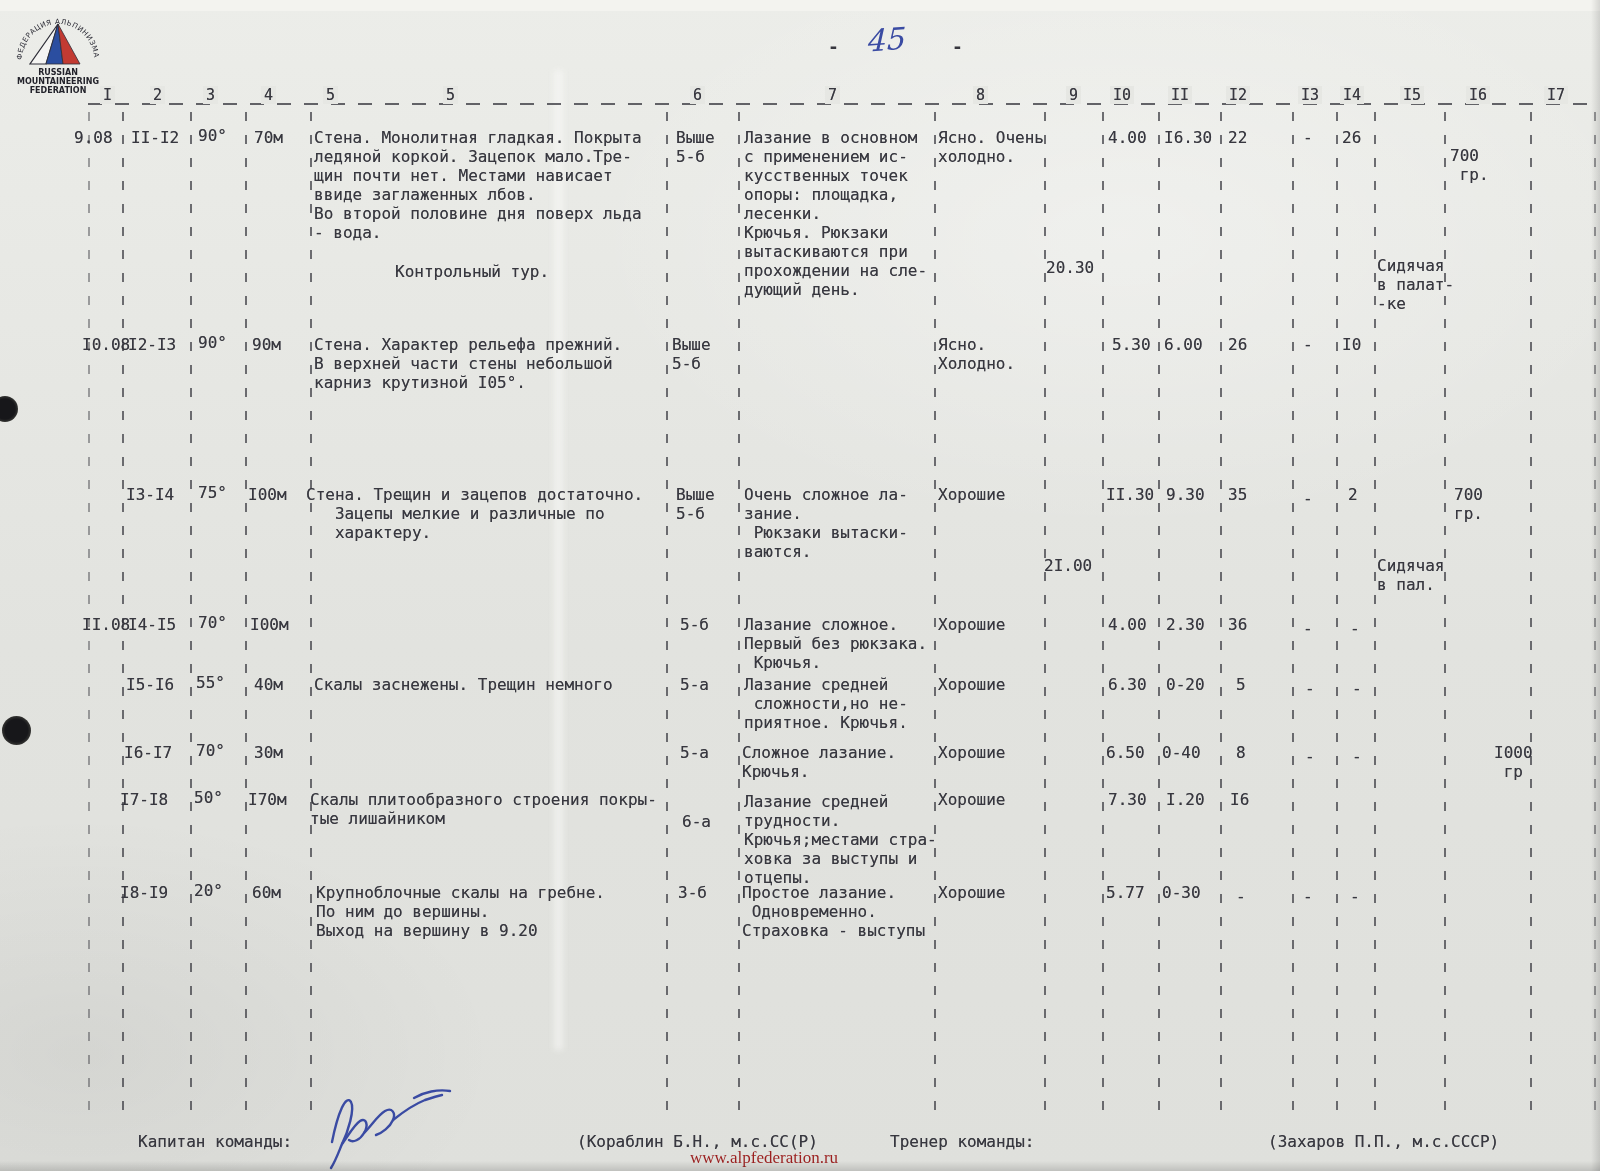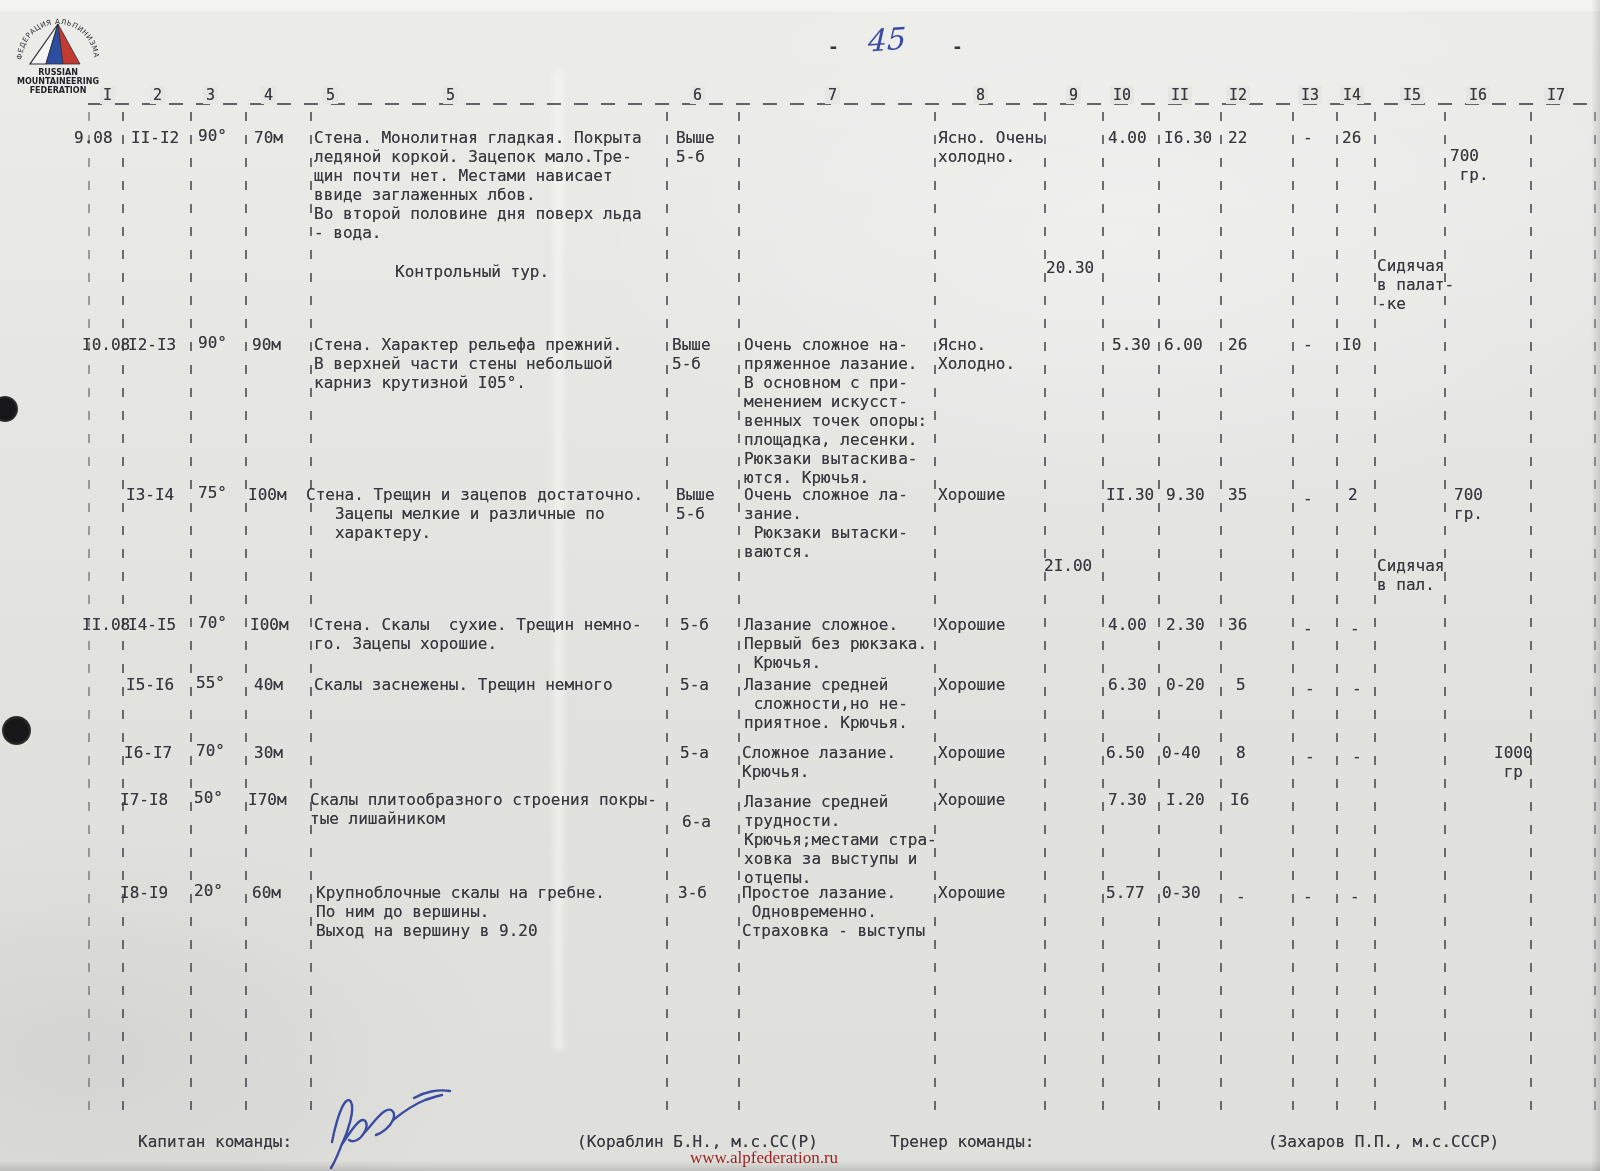--- a/index.html
+++ b/index.html
@@ -114,20 +114,29 @@
   <div class="tw" style="left:254px;top:128px">70м</div>
   <div class="tw" style="left:314px;top:128px">Стена. Монолитная гладкая. Покрыта
 ледяной коркой. Зацепок мало.Тре-
 щин почти нет. Местами нависает
 ввиде заглаженных лбов.
 Во второй половине дня поверх льда
 - вода.</div>
   <div class="tw" style="left:395px;top:262px">Контрольный тур.</div>
   <div class="tw" style="left:676px;top:128px">Выше
 5-б</div>
+  <div class="tw" style="left:744px;top:128px">Лазание в основном
+с применением ис-
+кусственных точек
+опоры: площадка,
+лесенки.
+Крючья. Рюкзаки
+вытаскиваются при
+прохождении на сле-
+дующий день.</div>
   <div class="tw" style="left:938px;top:128px">Ясно. Очень
 холодно.</div>
   <div class="tw" style="left:1046px;top:258px">20.30</div>
   <div class="tw" style="left:1108px;top:128px">4.00</div>
   <div class="tw" style="left:1164px;top:128px">I6.30</div>
   <div class="tw" style="left:1228px;top:128px">22</div>
   <div class="tw" style="left:1303px;top:128px">-</div>
   <div class="tw" style="left:1342px;top:128px">26</div>
   <div class="tw" style="left:1450px;top:146px">700
  гр.</div>
@@ -137,28 +146,20 @@
 
   <div class="tw" style="left:82px;top:335px">I0.08</div>
   <div class="tw" style="left:128px;top:335px">I2-I3</div>
   <div class="tw" style="left:198px;top:333px">90°</div>
   <div class="tw" style="left:252px;top:335px">90м</div>
   <div class="tw" style="left:314px;top:335px">Стена. Характер рельефа прежний.
 В верхней части стены небольшой
 карниз крутизной I05°.</div>
   <div class="tw" style="left:672px;top:335px">Выше
 5-б</div>
-  <div class="tw" style="left:744px;top:335px">Очень сложное на-
-пряженное лазание.
-В основном с при-
-менением искусст-
-венных точек опоры:
-площадка, лесенки.
-Рюкзаки вытаскива-
-ются. Крючья.</div>
   <div class="tw" style="left:938px;top:335px">Ясно.
 Холодно.</div>
   <div class="tw" style="left:1112px;top:335px">5.30</div>
   <div class="tw" style="left:1164px;top:335px">6.00</div>
   <div class="tw" style="left:1228px;top:335px">26</div>
   <div class="tw" style="left:1303px;top:335px">-</div>
   <div class="tw" style="left:1342px;top:335px">I0</div>
 
   <div class="tw" style="left:126px;top:485px">I3-I4</div>
   <div class="tw" style="left:198px;top:483px">75°</div>
@@ -181,22 +182,20 @@
   <div class="tw" style="left:1348px;top:485px">2</div>
   <div class="tw" style="left:1454px;top:485px">700
 гр.</div>
   <div class="tw" style="left:1377px;top:556px">Сидячая
 в пал.</div>
 
   <div class="tw" style="left:82px;top:615px">II.08</div>
   <div class="tw" style="left:128px;top:615px">I4-I5</div>
   <div class="tw" style="left:198px;top:613px">70°</div>
   <div class="tw" style="left:250px;top:615px">I00м</div>
-  <div class="tw" style="left:314px;top:615px">Стена. Скалы  сухие. Трещин немно-
-го. Зацепы хорошие.</div>
   <div class="tw" style="left:680px;top:615px">5-б</div>
   <div class="tw" style="left:744px;top:615px">Лазание сложное.
 Первый без рюкзака.
  Крючья.</div>
   <div class="tw" style="left:938px;top:615px">Хорошие</div>
   <div class="tw" style="left:1108px;top:615px">4.00</div>
   <div class="tw" style="left:1166px;top:615px">2.30</div>
   <div class="tw" style="left:1228px;top:615px">36</div>
   <div class="tw" style="left:1303px;top:619px">-</div>
   <div class="tw" style="left:1350px;top:619px">-</div>

